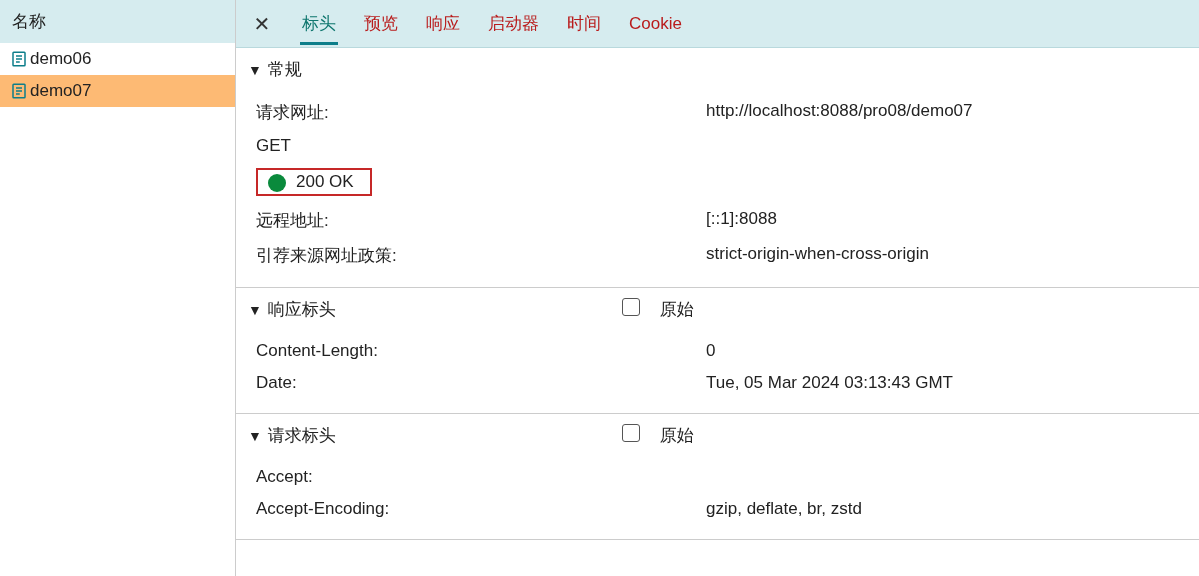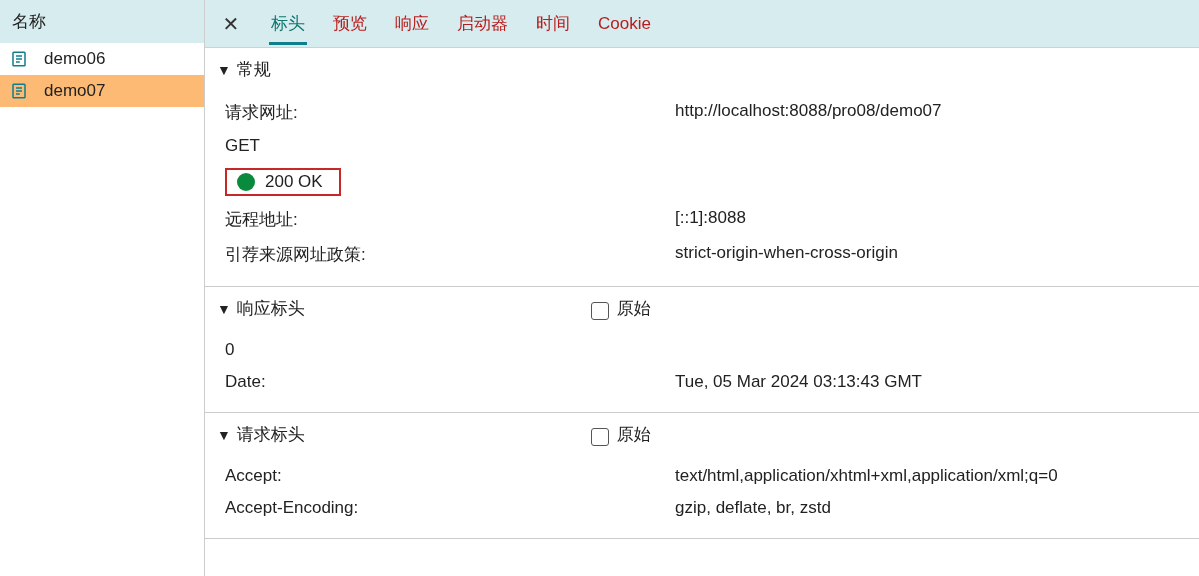--- a/index.html
+++ b/index.html
@@ -9,33 +9,33 @@
     color: #222;
     background: #fff;
     overflow: hidden;
   }
   .layout {
     display: flex;
     width: 1199px;
     height: 576px;
   }
   .sidebar {
-    width: 205px;
+    width: 236px;
     border-right: 1px solid #ccc;
     display: flex;
     flex-direction: column;
   }
   .sidebar-header {
     background: #d6ecef;
     padding: 10px 12px;
   }
   .sidebar-item {
     display: flex;
     align-items: center;
-    gap: 16px;
+    gap: 2px;
     padding: 6px 10px;
     cursor: pointer;
   }
   .sidebar-item.selected {
     background: #fdba74;
   }
   .file-icon {
     width: 18px; height: 18px;
     flex: 0 0 auto;
   }
@@ -82,22 +82,22 @@
     cursor: pointer;
   }
   .disclosure {
     font-size: 14px;
   }
   .section-title {
     font-weight: 400;
   }
   .raw-toggle {
     display: flex;
-    align-items: flex-end;
-    gap: 8px;
+    align-items: flex-start;
+    gap: 20px;
     margin-left: 280px;
   }
   .raw-toggle .chk {
     width:18px; height:18px;
     border: 1.5px solid #555;
     border-radius: 3px;
   }
   .kv-list {
     padding: 4px 0 14px 0;
   }
@@ -109,21 +109,21 @@
     width: 450px;
     flex: 0 0 auto;
   }
   .kv-value {
     flex: 1;
     white-space: nowrap;
     overflow: hidden;
   }
   .status-wrap {
     display: inline-flex;
-    align-items: center;
+    align-items: flex-end;
     gap: 10px;
     border: 2px solid #c62828;
     padding: 2px 16px 2px 10px;
   }
   .status-dot {
     width: 18px; height: 18px;
     border-radius: 50%;
     background: #0a8a3c;
   }
 </style>
@@ -200,20 +200,21 @@
       <div class="section-header">
         <span class="disclosure">▼</span>
         <span class="section-title">响应标头</span>
         <span class="raw-toggle">
           <span class="chk"></span>
           <span>原始</span>
         </span>
       </div>
       <div class="kv-list">
         <div class="kv-row">
+          <div class="kv-label">Content-Length:</div>
           <div class="kv-value">0</div>
         </div>
         <div class="kv-row">
           <div class="kv-label">Date:</div>
           <div class="kv-value">Tue, 05 Mar 2024 03:13:43 GMT</div>
         </div>
       </div>
     </div>
 
     <div class="section">
@@ -221,21 +222,20 @@
         <span class="disclosure">▼</span>
         <span class="section-title">请求标头</span>
         <span class="raw-toggle">
           <span class="chk"></span>
           <span>原始</span>
         </span>
       </div>
       <div class="kv-list">
         <div class="kv-row">
           <div class="kv-label">Accept:</div>
-          <div class="kv-value">text/html,application/xhtml+xml,application/xml;q=0</div>
         </div>
         <div class="kv-row">
           <div class="kv-label">Accept-Encoding:</div>
           <div class="kv-value">gzip, deflate, br, zstd</div>
         </div>
       </div>
     </div>
 
   </div>
 </div>

